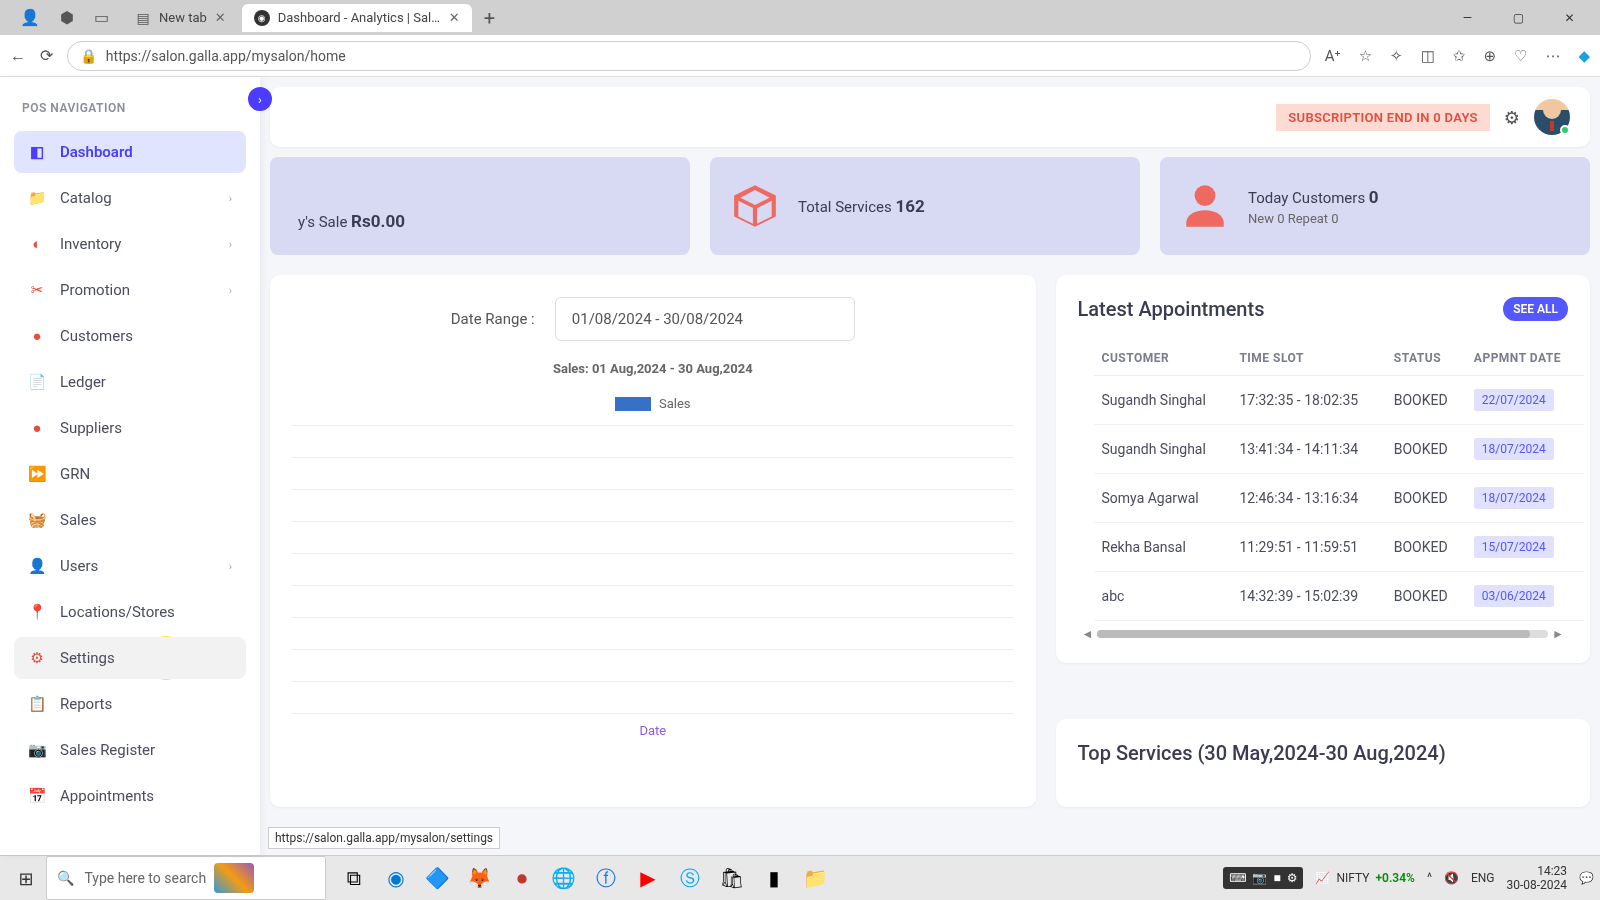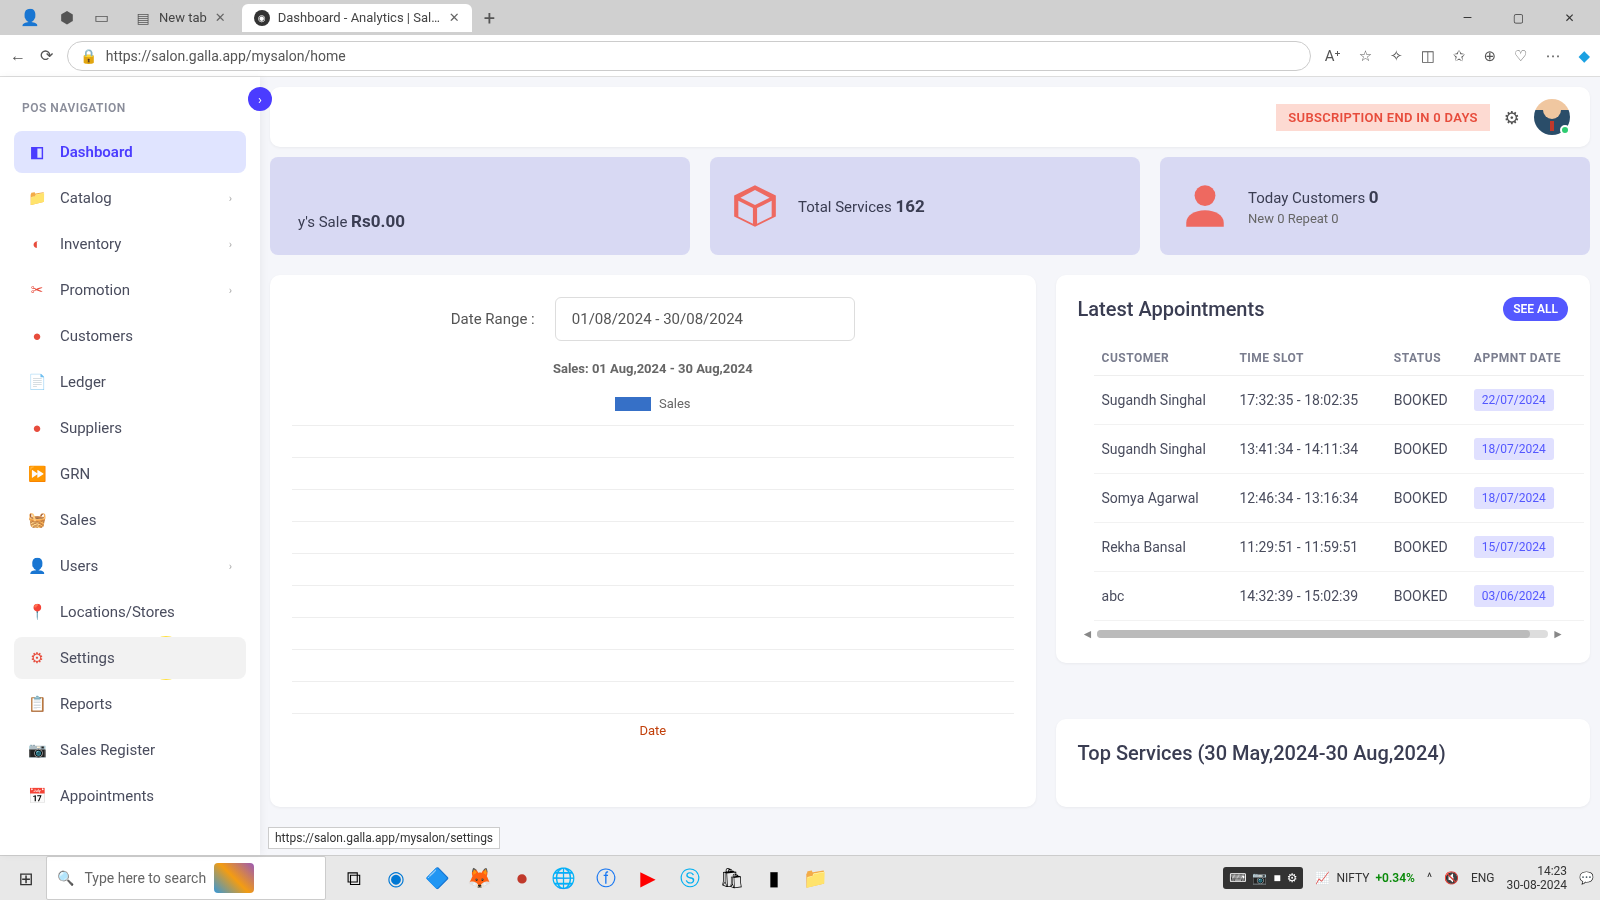--- a/index.html
+++ b/index.html
@@ -68,21 +68,21 @@
 
 .date-range-row { display: flex; align-items: center; gap: 20px; margin-bottom: 20px; justify-content: center; }
 .date-range-label { color: #555; font-size: 15px; }
 .date-input { border: 1px solid #ddd; border-radius: 6px; padding: 12px 16px; font-size: 15px; color: #555; width: 300px; }
 
 .chart-title { text-align: center; font-size: 13px; font-weight: 700; color: #666; margin-bottom: 20px; }
 .chart-legend { display: flex; align-items: center; justify-content: center; gap: 8px; font-size: 13px; color: #666; margin-bottom: 14px; }
 .legend-box { width: 36px; height: 14px; background: #3670c7; }
 .chart-grid { height: 290px; position: relative; border-top: 1px solid #eee; }
 .chart-line { height: 32px; border-bottom: 1px solid #eee; }
-.chart-xlabel { text-align: center; color: #c2410c; font-size: 13px; margin-top: 8px; }
+.chart-xlabel { text-align: center; color: #8b5cf6; font-size: 13px; margin-top: 8px; }
 
 
 .panel-header { display: flex; align-items: center; justify-content: space-between; margin-bottom: 20px; }
 .panel-title { font-size: 20px; color: #3a3d52; font-weight: 500; }
 .see-all { background: #5458ff; color: #fff; font-size: 12px; font-weight: 600; padding: 5px 10px; border-radius: 12px; cursor: pointer; }
 .appt-table { width: 100%; border-collapse: collapse; margin-left: 16px; }
 .appt-table th { text-align: left; font-size: 12px; font-weight: 700; color: #7a7d8e; letter-spacing: 0.5px; padding: 10px 8px; border-bottom: 1px solid #eee; }
 .appt-table td { padding: 13px 8px; font-size: 14px; color: #4a4d5e; border-bottom: 1px solid #f2f2f2; }
 .appt-date-badge { background: #e0e0ff; color: #5458ff; font-size: 12px; padding: 4px 8px; border-radius: 3px; display: inline-block; }
 .table-scroll { display: flex; align-items: center; margin-top: 6px; }

